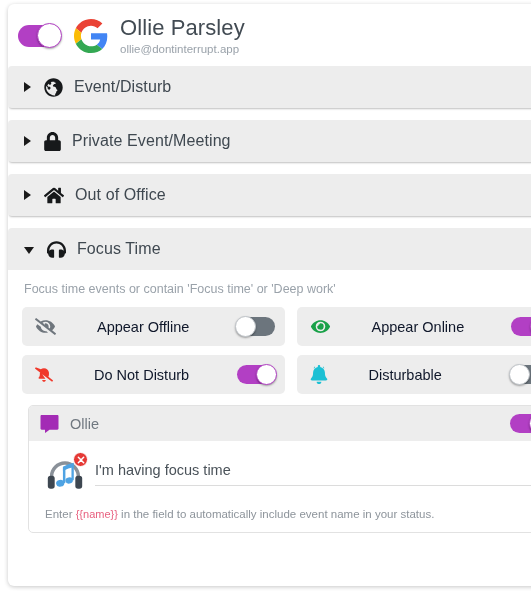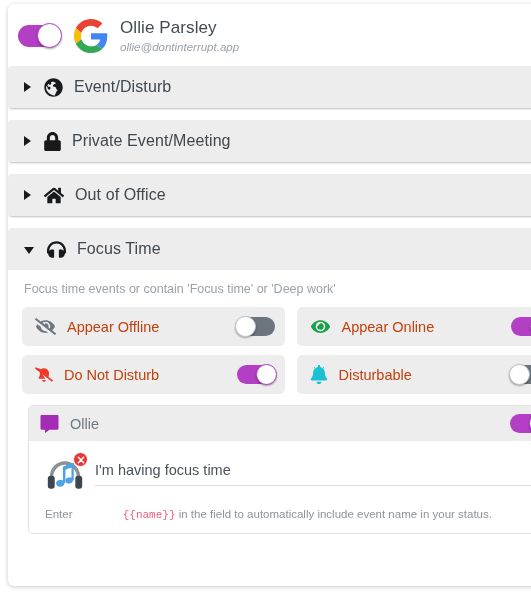--- a/index.html
+++ b/index.html
@@ -31,29 +31,28 @@
     height: 62px;
   }
   .master-toggle {
     flex: 0 0 auto;
     margin-right: 14px;
     margin-left: 4px;
   }
   .gicon { flex: 0 0 auto; margin-right: 12px; display: block; }
   .acct-text { display: flex; flex-direction: column; justify-content: center; line-height: 1.1; }
   .acct-name {
-    font-size: 17px;
+    font-size: 22px;
     color: #424b53;
     letter-spacing: .1px;
   }
   .acct-email {
     font-size: 11.5px;
     color: #9aa2aa;
     margin-top: 3px;
-    font-style: italic;
   }
 
   
   .sw {
     position: relative;
     display: inline-block;
     width: 38px;
     height: 19px;
     border-radius: 11px;
     vertical-align: middle;
@@ -137,21 +136,22 @@
     background: #ededed;
     border-radius: 5px;
     height: 39px;
     padding: 0 10px 0 13px;
     cursor: pointer;
   }
   .tile .t-ico { flex: 0 0 auto; margin-right: 11px; display: flex; align-items: center; }
   .tile .t-label {
     flex: 1 1 auto;
     font-size: 14.5px;
-    color: #c2410c;
+    color: #0f172a;
+    margin-left: 30px;
   }
 
   
   .status-card {
     margin: 11px 9px 0 20px;
     border: 1px solid #e2e2e2;
     border-radius: 5px;
     overflow: hidden;
     background: #ffffff;
   }
@@ -197,24 +197,23 @@
     background: transparent;
   }
   .status-input::placeholder { color: #b8bec4; }
 
   .status-hint {
     font-size: 11.5px;
     color: #8d949b;
     padding: 11px 0 4px 2px;
   }
   .status-hint code {
-    font-family: Liberation Mono, monospace;
+    font-family: Liberation Sans, sans-serif;
     color: #e8607f;
     font-size: 11px;
-    margin-left: 47px;
   }
 </style>
 </head>
 <body>
 
 <div class="app-card">
 
   <div class="acct-header">
 
     <div class="master-toggle">

